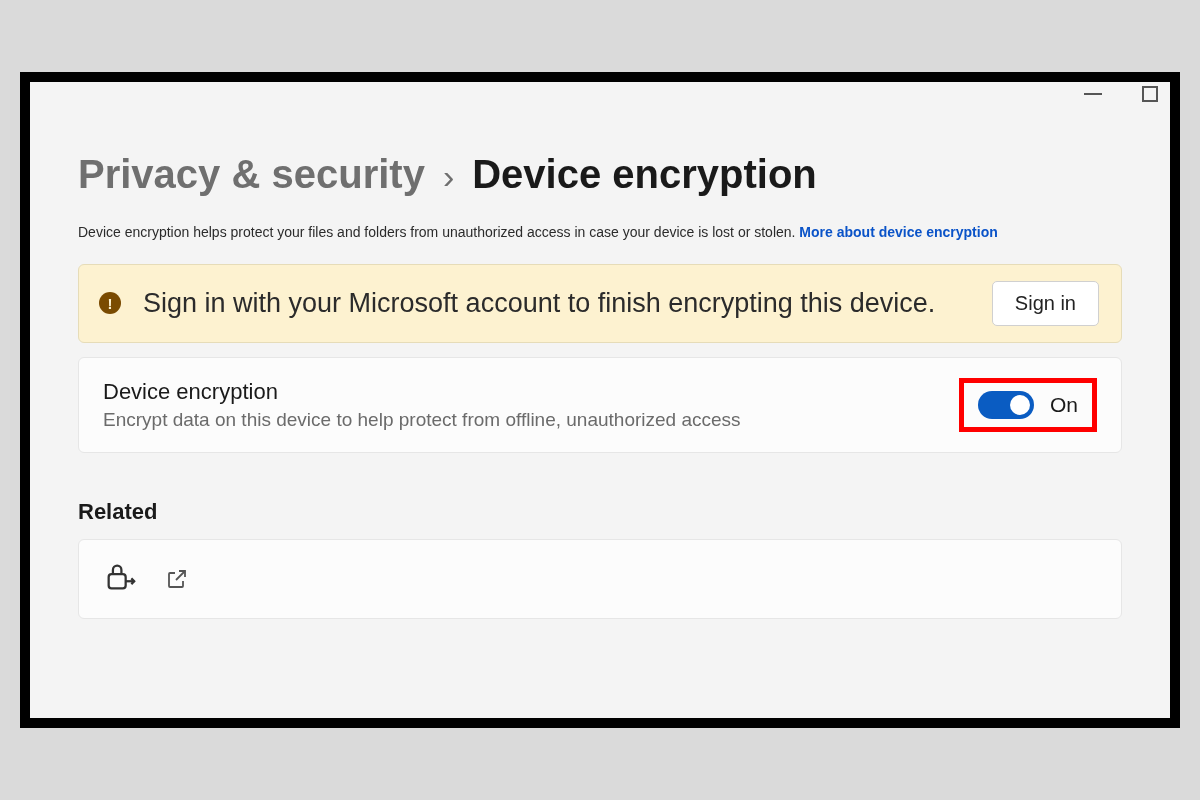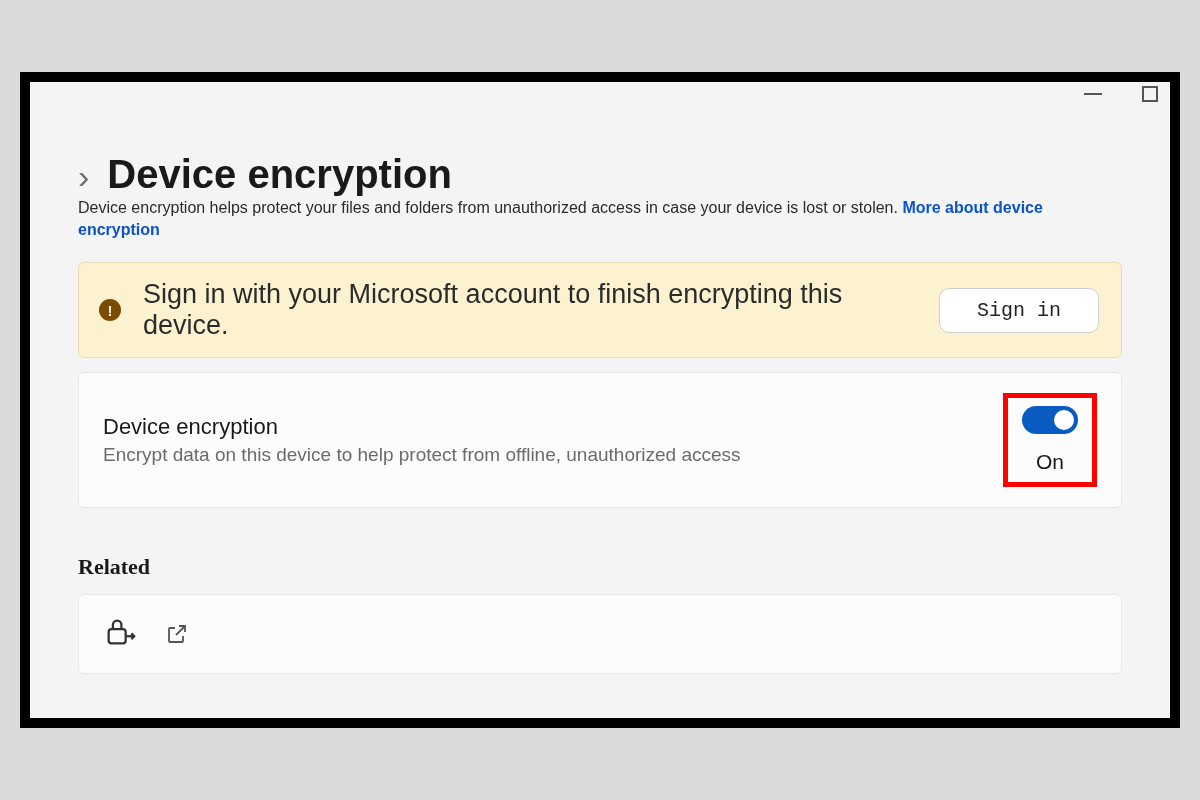--- a/index.html
+++ b/index.html
@@ -57,21 +57,22 @@
     font-size: 34px;
     color: #6f6f6f;
   }
   .bc-current {
     font-size: 40px;
     font-weight: 600;
     color: #1a1a1a;
   }
   
   .desc {
-    font-size: 16px;
+    margin-top: 26px;
+    font-size: 14px;
     line-height: 1.35;
     color: #2b2b2b;
     max-width: 1040px;
   }
   .desc a {
     color: #0a53c8;
     text-decoration: none;
     font-weight: 600;
     cursor: pointer;
   }
@@ -97,26 +98,25 @@
     flex: 0 0 22px;
   }
   .banner .banner-text {
     flex: 1;
     font-size: 27px;
     color: #2b2b2b;
   }
   .signin-btn {
     background: #fff;
     border: 1px solid #d0d0d0;
-    border-radius: 10px;
-    padding: 10px 37px;
+    border-radius: 5px;
+    padding: 10px 22px;
     font-size: 20px;
     color: #222;
     cursor: pointer;
-    font-family: Liberation Mono, monospace;
   }
   
   .card {
     margin-top: 14px;
     background: #fcfcfc;
     border: 1px solid #e6e6e6;
     border-radius: 6px;
     padding: 20px 24px;
     display: flex;
     align-items: center;
@@ -132,21 +132,20 @@
   .card .card-sub {
     font-size: 19px;
     color: #6b6b6b;
   }
   
   .toggle-wrap {
     display: flex;
     align-items: center;
     gap: 16px;
     padding: 8px 14px;
-    flex-direction: column;
   }
   .highlight {
     border: 5px solid #ff0000;
   }
   .toggle {
     width: 56px; height: 28px;
     background: #0a5cc2;
     border-radius: 14px;
     position: relative;
     cursor: pointer;
@@ -161,21 +160,20 @@
   .toggle-label {
     font-size: 21px;
     color: #1a1a1a;
   }
   
   .related-h {
     margin-top: 46px;
     font-size: 22px;
     font-weight: 600;
     color: #1a1a1a;
-    font-family: Liberation Serif, serif;
   }
   .related-card { margin-top: 14px; }
   .popout-icon {
     width: 24px; height: 24px;
     color: #555;
   }
 </style>
 </head>
 <body>
 
@@ -183,20 +181,21 @@
   <div class="window">
 
     <div class="win-controls">
       <div class="win-min"></div>
       <div class="win-max"></div>
     </div>
 
     <div class="content">
 
       <div class="breadcrumb">
+        <span class="bc-parent">Privacy &amp; security</span>
         <span class="bc-sep">›</span>
         <span class="bc-current">Device encryption</span>
       </div>
 
       <p class="desc">
         <span>Device encryption helps protect your files and folders from unauthorized access in case your device is lost or stolen. </span><a>More about device encryption</a>
       </p>
 
       <div class="banner">
         <div class="warn-icon">!</div>

